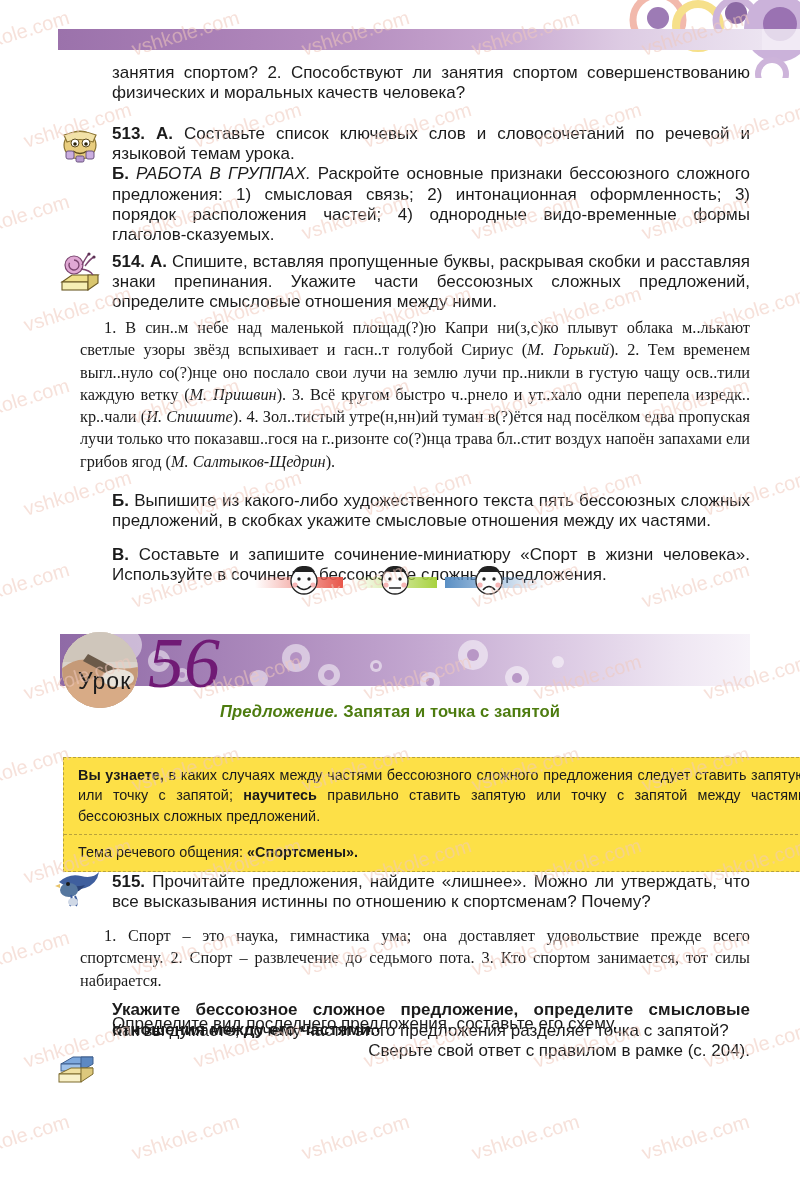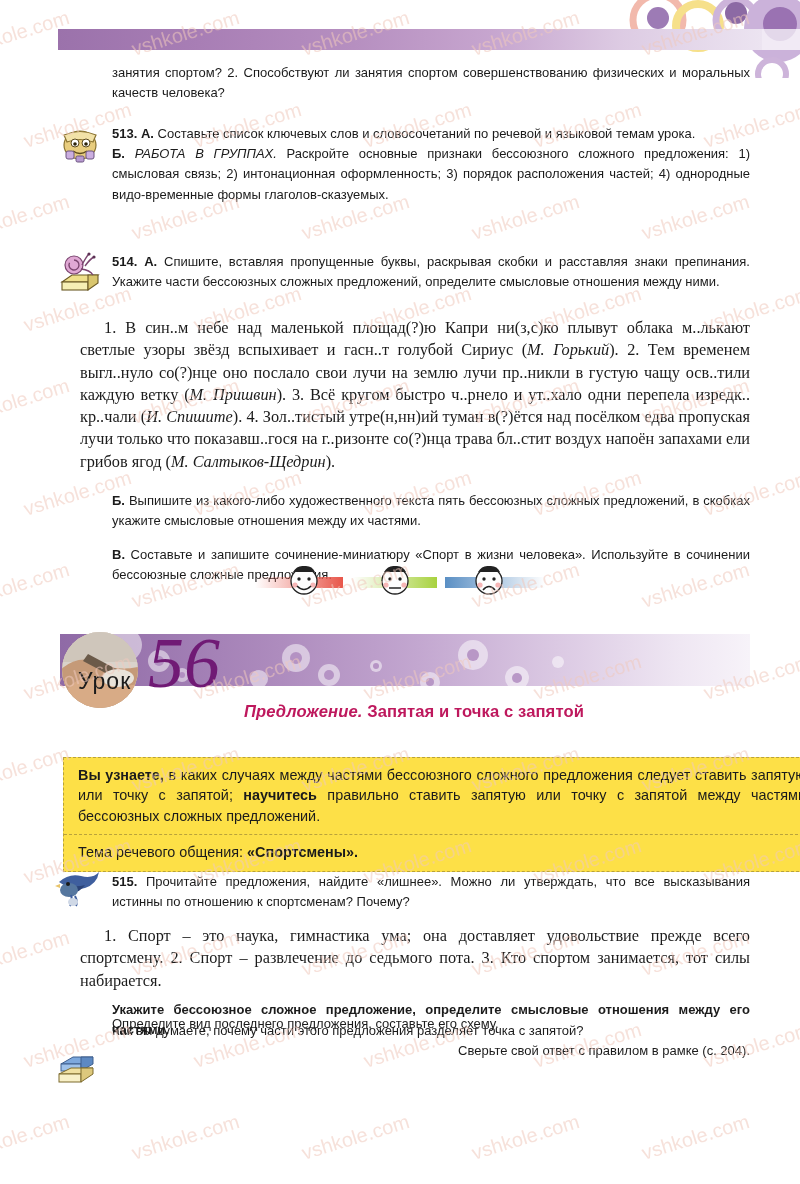--- a/index.html
+++ b/index.html
@@ -59,21 +59,21 @@
     position: absolute;
     left: 0; top: 0;
     width: 800px;
     z-index: 10;
   }
 
   .block { position: absolute; }
 
   .sans {
     font-family: "Liberation Sans", sans-serif;
-    font-size: 13px;
+    font-size: 17px;
     line-height: 20.2px;
     color: #1b1b1b;
     text-align: justify;
     text-justify: inter-word;
   }
   .serif {
     font-family: "Liberation Serif", serif;
     font-size: 16.3px;
     line-height: 22.3px;
     color: #1b1b1b;
@@ -147,29 +147,29 @@
     font-family: "Liberation Serif", serif;
     font-style: italic;
     font-size: 72px;
     line-height: 72px;
     color: #701a75;
   }
 
   
   #lesson-title {
     position: absolute;
-    left: 164px; top: 700px;
+    left: 140px; top: 700px;
     width: 500px;
     text-align: center;
     z-index: 10;
     font-family: "Liberation Sans", sans-serif;
     font-size: 16.6px;
     line-height: 24px;
     font-weight: bold;
-    color: #be185d;
+    color: #4d7c0f;
     letter-spacing: .1px;
   }
   #lesson-title .ital { font-style: italic; }
 
   
   #infobox {
     position: absolute;
     left: 63px; top: 757px;
     width: 756px;
     background: #fde047;

